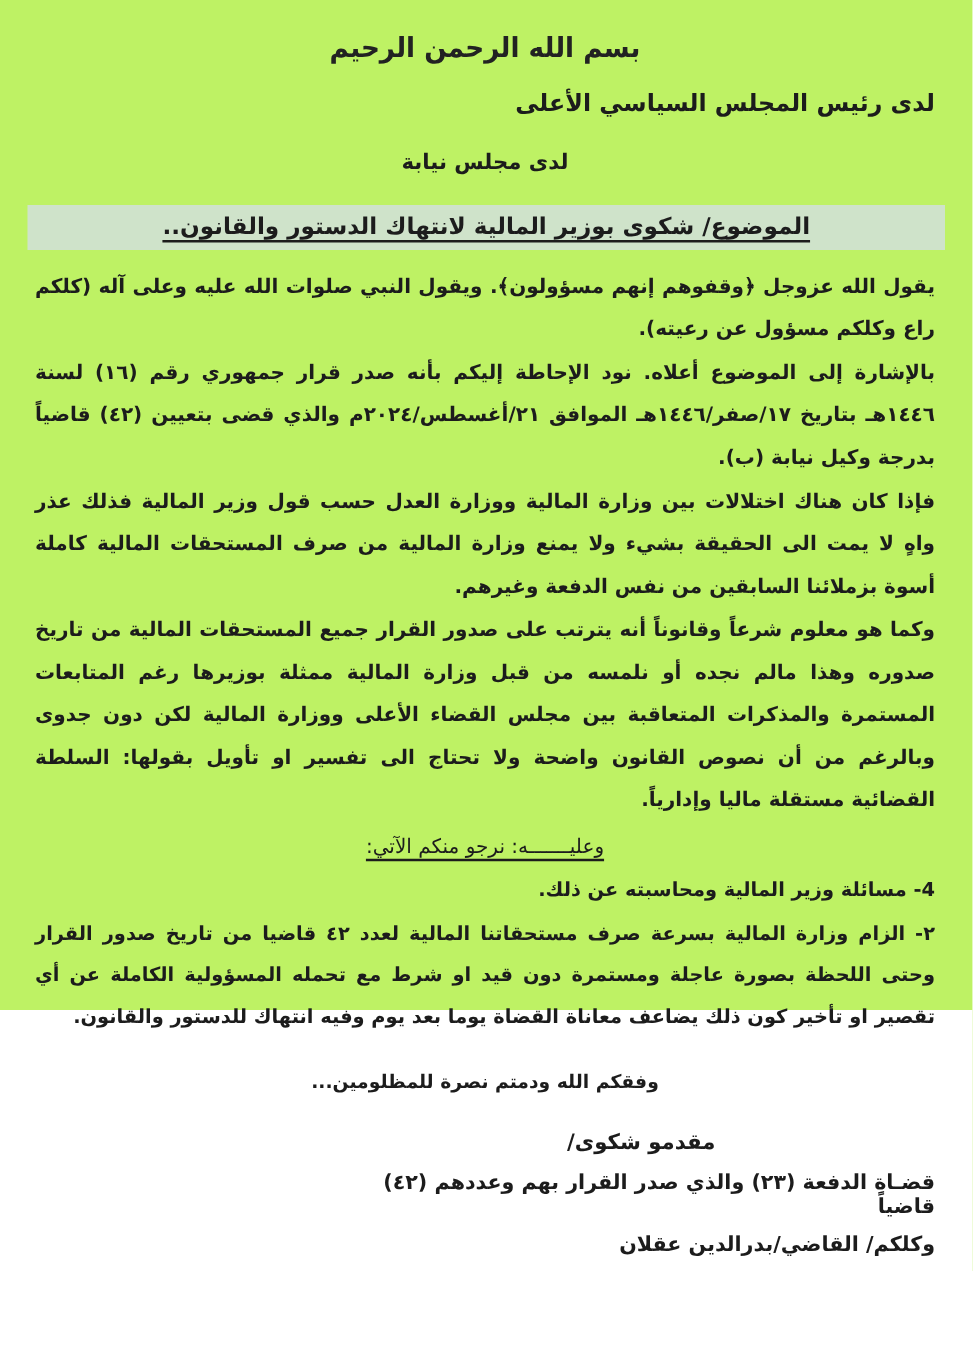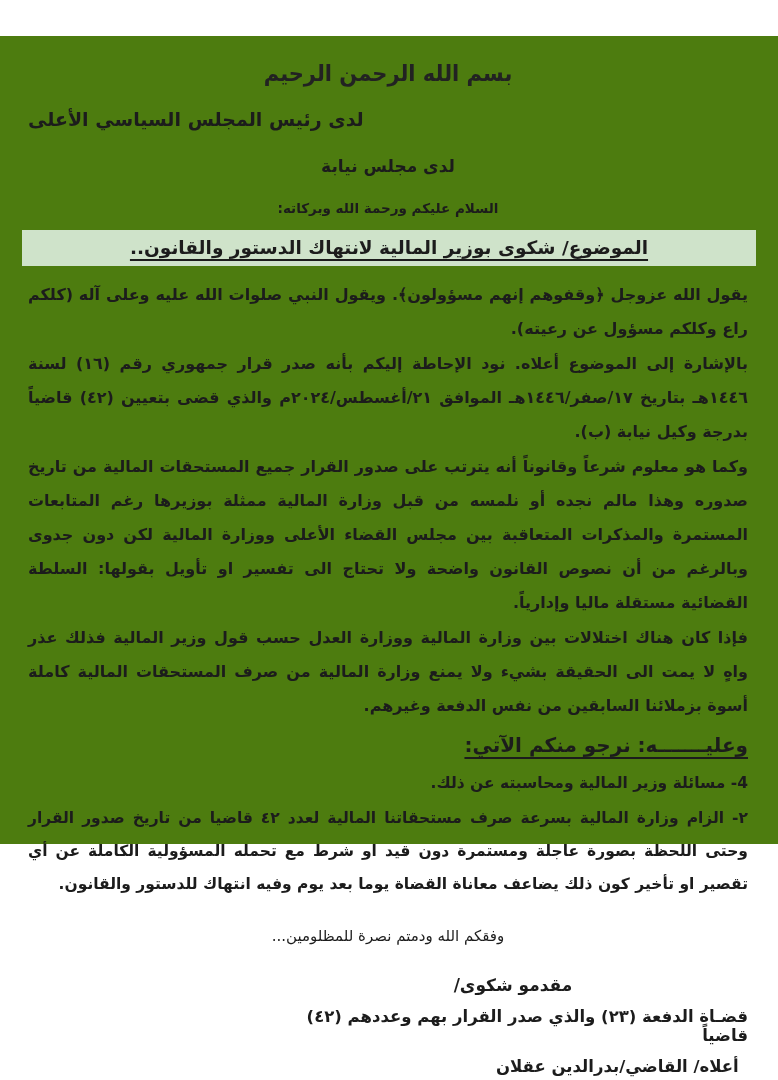--- a/index.html
+++ b/index.html
@@ -9,38 +9,37 @@
     height: 1080px;
     margin: 0 auto;
     direction: rtl;
     font-family: "DejaVu Sans", "Liberation Sans", sans-serif;
     color: #1c1c1c;
     overflow: hidden;
   }
   .page {
     width: 778px;
     height: 808px;
-    background: #4d7c0f;
+    background: #bef264;
     padding: 26px 30px 0 28px;
     position: relative;
-    margin-top: 36px;
   }
 
   .bismillah {
     text-align: center;
     font-size: 21px;
     font-weight: 600;
     letter-spacing: -1px;
     transform: scaleY(1.05);
     margin-bottom: 22px;
     color: #222;
   }
 
   .recipient-1 {
-    text-align: left;
+    text-align: right;
     font-weight: 800;
     font-size: 19px;
     margin-bottom: 26px;
   }
   .recipient-2 {
     text-align: center;
     font-weight: 800;
     font-size: 17px;
     margin-bottom: 24px;
   }
@@ -67,41 +66,42 @@
 
   .body-text p {
     font-size: 16px;
     font-weight: 600;
     line-height: 34px;
     text-align: justify;
     margin-bottom: 1px;
   }
 
   .demands-heading {
-    font-weight: 700;
-    font-size: 20px;
+    text-align: center;
+    font-weight: 400;
+    font-size: 16px;
     margin: 10px 0 10px 0;
   }
   .demands-heading span {
     text-decoration: underline;
     text-underline-offset: 5px;
     text-decoration-thickness: 2px;
   }
 
   .demand-item {
     font-size: 15.5px;
     font-weight: 600;
     line-height: 33px;
     text-align: justify;
     margin-bottom: 2px;
   }
 
   .closing {
     text-align: center;
-    font-weight: 400;
+    font-weight: 700;
     font-size: 15px;
     margin-top: 26px;
     margin-bottom: 30px;
   }
 
   .signature {
     width: 470px;
     margin-right: 0;
   }
   .signature .sig-line-1 {
@@ -129,43 +129,42 @@
 <body>
 
 <div class="page">
 
   <div class="bismillah">بسم الله الرحمن الرحيم</div>
 
   <div class="recipient-1">لدى رئيس المجلس السياسي الأعلى</div>
 
   <div class="recipient-2">لدى مجلس نيابة</div>
 
-  <div class="greeting">السلام عليكم ورحمة الله وبركاته:</div>
 
   <div class="subject-band" style="background: rgb(207, 227, 202);">
     <span>الموضوع/ شكوى بوزير المالية لانتهاك الدستور والقانون..</span>
   </div>
 
   <div class="body-text">
     <p>يقول الله عزوجل ﴿وقفوهم إنهم مسؤولون﴾. ويقول النبي صلوات الله عليه وعلى آله (كلكم راع وكلكم مسؤول عن رعيته).</p>
     <p>بالإشارة إلى الموضوع أعلاه. نود الإحاطة إليكم بأنه صدر قرار جمهوري رقم (١٦) لسنة ١٤٤٦هـ بتاريخ ١٧/صفر/١٤٤٦هـ الموافق ٢١/أغسطس/٢٠٢٤م والذي قضى بتعيين (٤٢) قاضياً بدرجة وكيل نيابة (ب).</p>
+    <p>فإذا كان هناك اختلالات بين وزارة المالية ووزارة العدل حسب قول وزير المالية فذلك عذر واهٍ لا يمت الى الحقيقة بشيء ولا يمنع وزارة المالية من صرف المستحقات المالية كاملة أسوة بزملائنا السابقين من نفس الدفعة وغيرهم.</p>
     <p>وكما هو معلوم شرعاً وقانوناً أنه يترتب على صدور القرار جميع المستحقات المالية من تاريخ صدوره وهذا مالم نجده أو نلمسه من قبل وزارة المالية ممثلة بوزيرها رغم المتابعات المستمرة والمذكرات المتعاقبة بين مجلس القضاء الأعلى ووزارة المالية لكن دون جدوى وبالرغم من أن نصوص القانون واضحة ولا تحتاج الى تفسير او تأويل بقولها: السلطة القضائية مستقلة ماليا وإدارياً.</p>
-    <p>فإذا كان هناك اختلالات بين وزارة المالية ووزارة العدل حسب قول وزير المالية فذلك عذر واهٍ لا يمت الى الحقيقة بشيء ولا يمنع وزارة المالية من صرف المستحقات المالية كاملة أسوة بزملائنا السابقين من نفس الدفعة وغيرهم.</p>
   </div>
 
   <div class="demands-heading">
     <span>وعليـــــــه: نرجو منكم الآتي:</span>
   </div>
 
   <div>
     <p class="demand-item">4- مسائلة وزير المالية ومحاسبته عن ذلك.</p>
     <p class="demand-item">٢- الزام وزارة المالية بسرعة صرف مستحقاتنا المالية لعدد ٤٢ قاضيا من تاريخ صدور القرار وحتى اللحظة بصورة عاجلة ومستمرة دون قيد او شرط مع تحمله المسؤولية الكاملة عن أي تقصير او تأخير كون ذلك يضاعف معاناة القضاة يوما بعد يوم وفيه انتهاك للدستور والقانون.</p>
   </div>
 
   <div class="closing">وفقكم الله ودمتم نصرة للمظلومين...</div>
 
   <div class="signature">
     <div class="sig-line-1">مقدمو شكوى/</div>
     <div class="sig-line-2">قضـاة الدفعة (٢٣) والذي صدر القرار بهم وعددهم (٤٢) قاضياً</div>
-    <div class="sig-line-3">أعلاه/ القاضي/بدرالدين عقلان</div>
+    <div class="sig-line-3">وكلكم/ القاضي/بدرالدين عقلان</div>
   </div>
 
 </div>
 
 </body></html>

